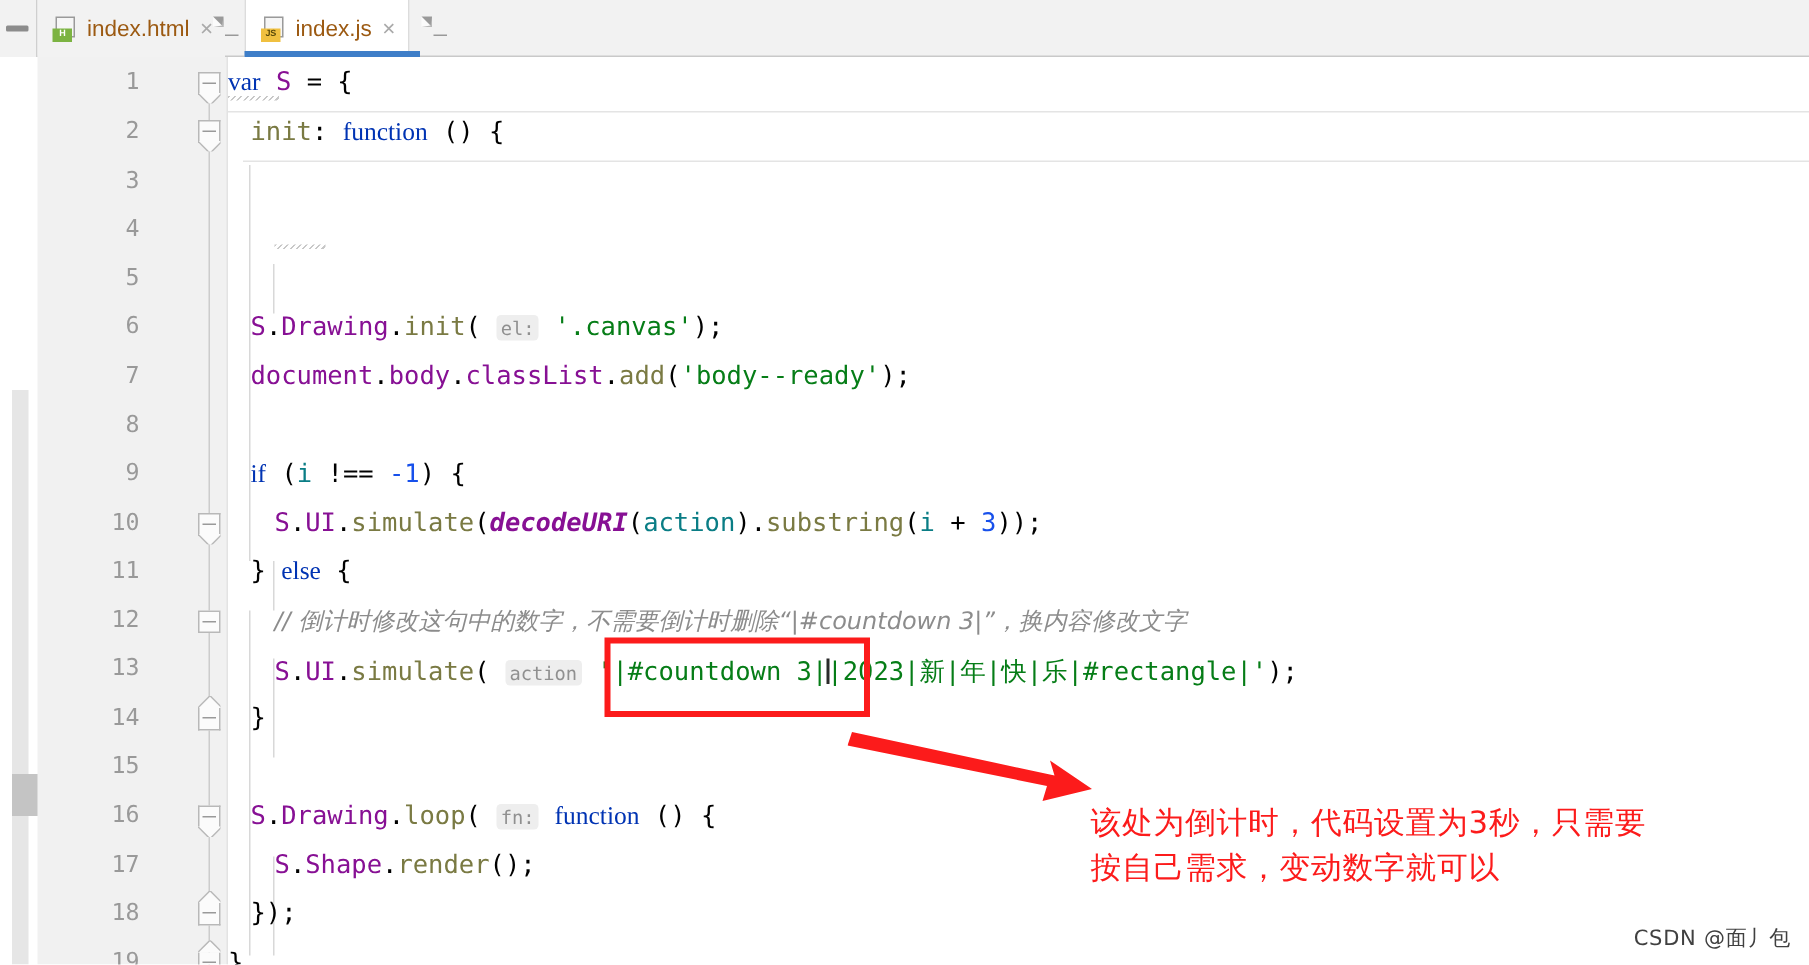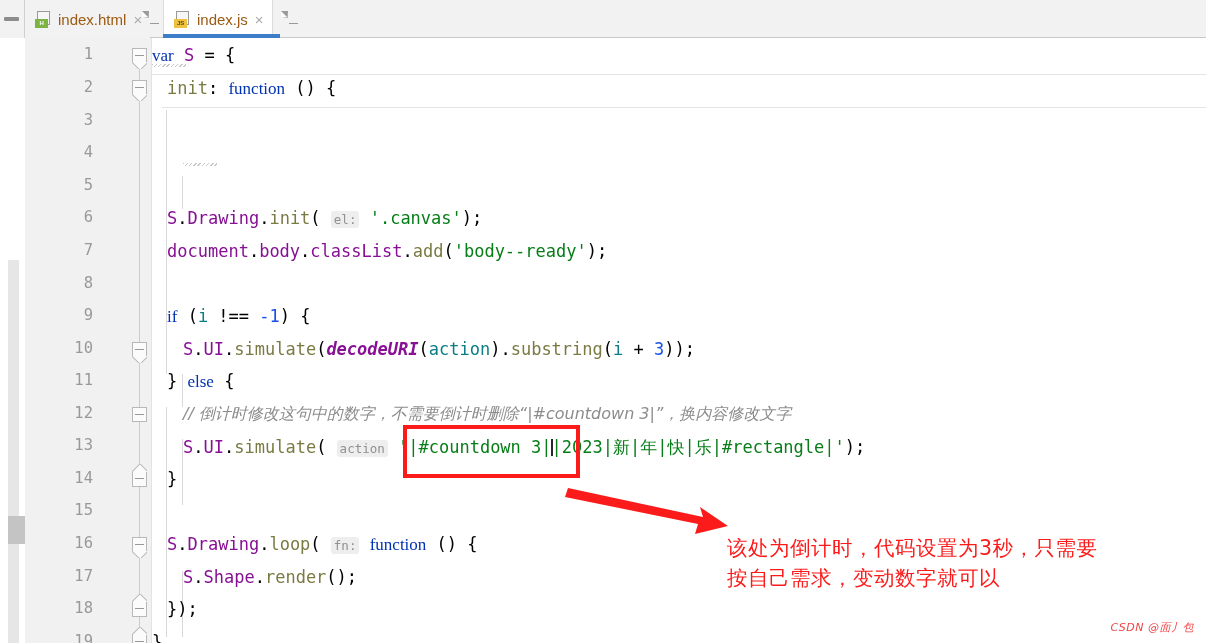--- a/index.html
+++ b/index.html
@@ -154,22 +154,22 @@
     border:4px solid #fc1b1b;box-sizing:border-box;background:transparent;
   }
   #annot-arrow{position:absolute;left:565px;top:478px;width:180px;height:60px;}
   #annot-text{
     position:absolute;left:727px;top:533px;width:470px;
     color:#fc1b1b;font-family:"DejaVu Sans","Liberation Sans",sans-serif;
     font-size:20.5px;line-height:30px;letter-spacing:.5px;
   }
   #watermark{
     position:absolute;right:12px;bottom:8px;
-    color:#ef4444;font-family:"DejaVu Sans","Liberation Sans",sans-serif;
-    font-size:11px;letter-spacing:.5px;font-style:italic;
+    color:#404040;font-family:"DejaVu Sans","Liberation Sans",sans-serif;
+    font-size:14px;letter-spacing:.5px;
   }
 </style>
 </head>
 <body>
 
 <div id="tabbar">
   <div id="tool-strip">
     <div id="collapse-icon"></div>
   </div>
 

